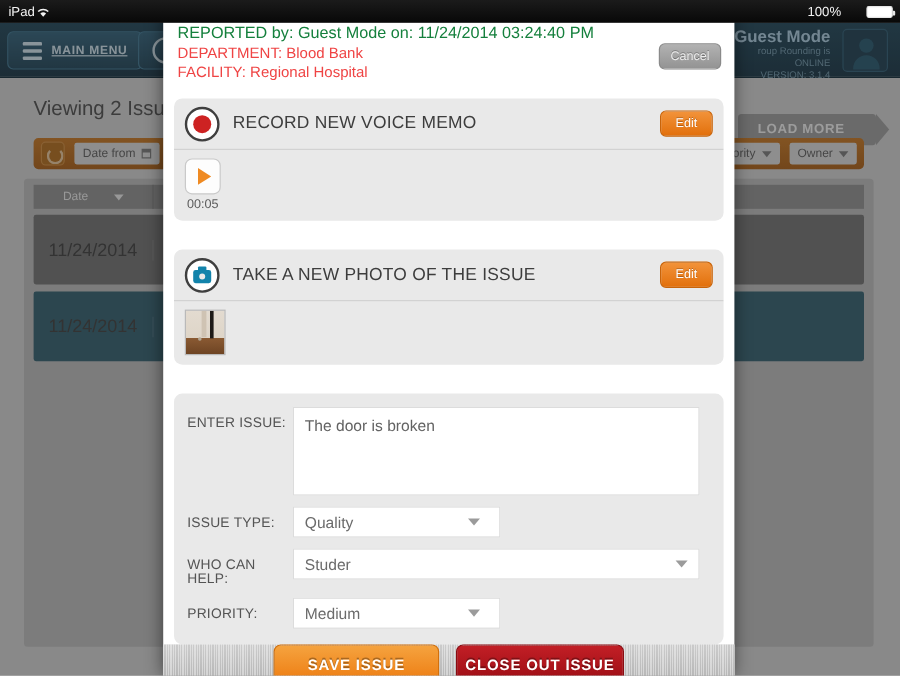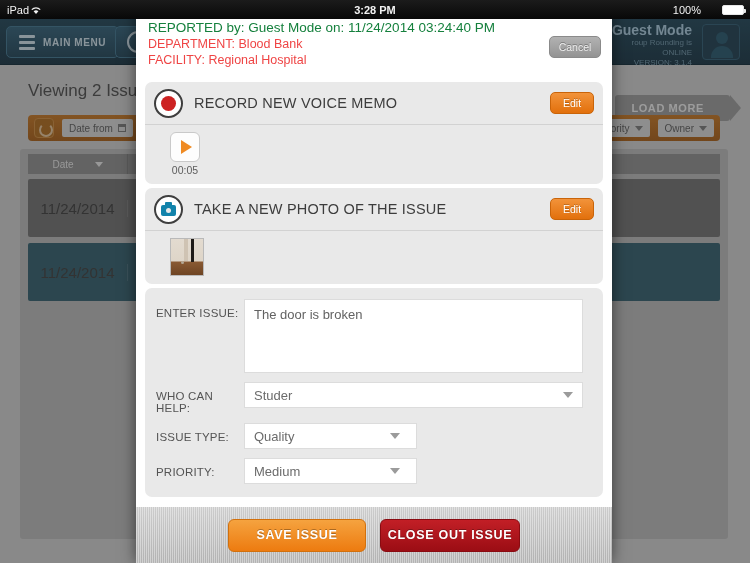--- a/index.html
+++ b/index.html
@@ -34,21 +34,21 @@
     background:linear-gradient(#1d4356,#143142);
     border-bottom:1px solid #0c2634;
   }
   .nav-btn{
     position:absolute;top:7px;height:32px;border-radius:5px;
     background:linear-gradient(#2e5e77,#1d4256);
     border:1px solid #3d7490;
     display:flex;align-items:center;gap:8px;padding:0 12px;
     color:#cfe2ec;font-size:10px;font-weight:bold;letter-spacing:.6px;
   }
-  #nav-mainmenu{ left:6px; }
+  #nav-mainmenu{ left:6px;text-decoration:underline; }
   #nav-gauge{ left:115px; width:46px; justify-content:center; padding:0; }
   .hamburger{ display:flex;flex-direction:column;gap:3px; }
   .hamburger i{ display:block;width:16px;height:3px;background:#cfe2ec;border-radius:1px; }
   .gauge{
     width:22px;height:22px;border-radius:50%;border:2px solid #cfe2ec;position:relative;
   }
   .gauge:after{content:"";position:absolute;left:9px;top:4px;width:2px;height:8px;background:#cfe2ec;transform-origin:bottom center;transform:rotate(38deg);}
   #nav-guest{
     position:absolute;right:10px;top:4px;width:130px;height:38px;
     color:#9fc2d4;text-align:right;padding-right:48px;
@@ -122,21 +122,21 @@
   }
   #save-bar{
     margin:4px 9px 0 9px;height:26px;border-radius:2px;
     background:linear-gradient(#4c4c4c,#333333);
     display:flex;align-items:center;justify-content:center;gap:5px;
     font-size:13px;font-weight:bold;letter-spacing:.3px;
   }
   #save-bar .w{ color:#ffffff; }
   #save-bar .o{ color:#e8720c; }
 
-  #modal-body{ flex:1;padding:8px 9px 0 9px;display:flex;flex-direction:column;gap:4px; }
+  #modal-body{ flex:1;padding:8px 9px 0 9px;display:flex;flex-direction:column;gap:24px; }
 
   .card{ background:#e9e9e9;border-radius:7px;overflow:hidden; }
   .card-head{
     height:43px;display:flex;align-items:center;padding:0 9px;gap:11px;position:relative;
     border-bottom:1px solid #d2d2d2;
   }
   .card-title{ font-size:14.5px;color:#3d3d3d;letter-spacing:.2px;flex:1; }
   .edit-btn{
     width:44px;height:22px;border-radius:5px;
     background:linear-gradient(#f2933a,#e2700c);
@@ -147,21 +147,21 @@
   .ring-ic{
     width:29px;height:29px;border-radius:50%;background:#fff;border:2px solid #3f3f3f;
     position:relative;flex-shrink:0;
   }
   .rec-dot{ position:absolute;left:5px;top:5px;width:15px;height:15px;border-radius:50%;background:#cd2222; }
   .cam{
     position:absolute;left:5px;top:8px;width:15px;height:11px;border-radius:2px;background:#1283ab;
   }
   .cam:before{content:"";position:absolute;left:4px;top:-2.5px;width:7px;height:3px;border-radius:1px 1px 0 0;background:#1283ab;}
   .cam:after{content:"";position:absolute;left:5px;top:3px;width:5px;height:5px;border-radius:50%;background:#e9e9e9;}
-  .card-body{ min-height:53px;padding:7px 9px 8px 9px;display:flex;align-items:flex-start;gap:10px;margin-left:16px; }
+  .card-body{ min-height:53px;padding:7px 9px 8px 9px;display:flex;align-items:flex-start;gap:10px; }
   .play-wrap{ display:flex;flex-direction:column;align-items:center;gap:2px; }
   .play-btn{
     width:30px;height:30px;border-radius:6px;background:#fdfdfd;border:1px solid #c9c9c9;
     display:flex;align-items:center;justify-content:center;
   }
   .play-tri{ width:0;height:0;border-top:7px solid transparent;border-bottom:7px solid transparent;border-left:11px solid #ef8a22;margin-left:3px; }
   .dur{ font-size:10.5px;color:#5c5c5c; }
   .thumb{
     width:34px;height:38px;border:1px solid #b9b9b9;overflow:hidden;position:relative;
     background:linear-gradient(to bottom,#e3dbd0 0%,#ded5c8 62%,#8a5a33 63%,#6e4423 100%);
@@ -210,21 +210,20 @@
 <body>
 
 <div id="status-bar">
   <div id="status-left">
     <span>iPad</span>
     <svg width="12" height="10" viewBox="0 0 12 10">
       <path d="M6 9 L3.6 6.2 A3.6 3.6 0 0 1 8.4 6.2 Z" fill="#f2f2f2"></path>
       <path d="M1.8 4.6 A6 6 0 0 1 10.2 4.6" stroke="#f2f2f2" stroke-width="1.3" fill="none"></path>
     </svg>
   </div>
-  <div id="status-center">3:28 PM</div>
   <div id="status-right">
     <span>100%</span>
     <span class="batt"></span>
   </div>
 </div>
 
 <div id="app-bg">
 
   <div id="navbar">
     <div class="nav-btn" id="nav-mainmenu">
@@ -345,30 +344,30 @@
         </span>
       </div>
     </div>
 
     <div id="form-card">
       <div class="frow">
         <span class="flabel">ENTER ISSUE:</span>
         <span class="ftext">The door is broken</span>
       </div>
       <div class="frow">
+        <span class="flabel">ISSUE TYPE:</span>
+        <span class="fsel narrow">
+          <span>Quality</span>
+          <span class="selchev"></span>
+        </span>
+      </div>
+      <div class="frow">
         <span class="flabel">WHO CAN HELP:</span>
         <span class="fsel wide">
           <span>Studer</span>
-          <span class="selchev"></span>
-        </span>
-      </div>
-      <div class="frow">
-        <span class="flabel">ISSUE TYPE:</span>
-        <span class="fsel narrow">
-          <span>Quality</span>
           <span class="selchev"></span>
         </span>
       </div>
       <div class="frow">
         <span class="flabel">PRIORITY:</span>
         <span class="fsel narrow">
           <span>Medium</span>
           <span class="selchev"></span>
         </span>
       </div>

